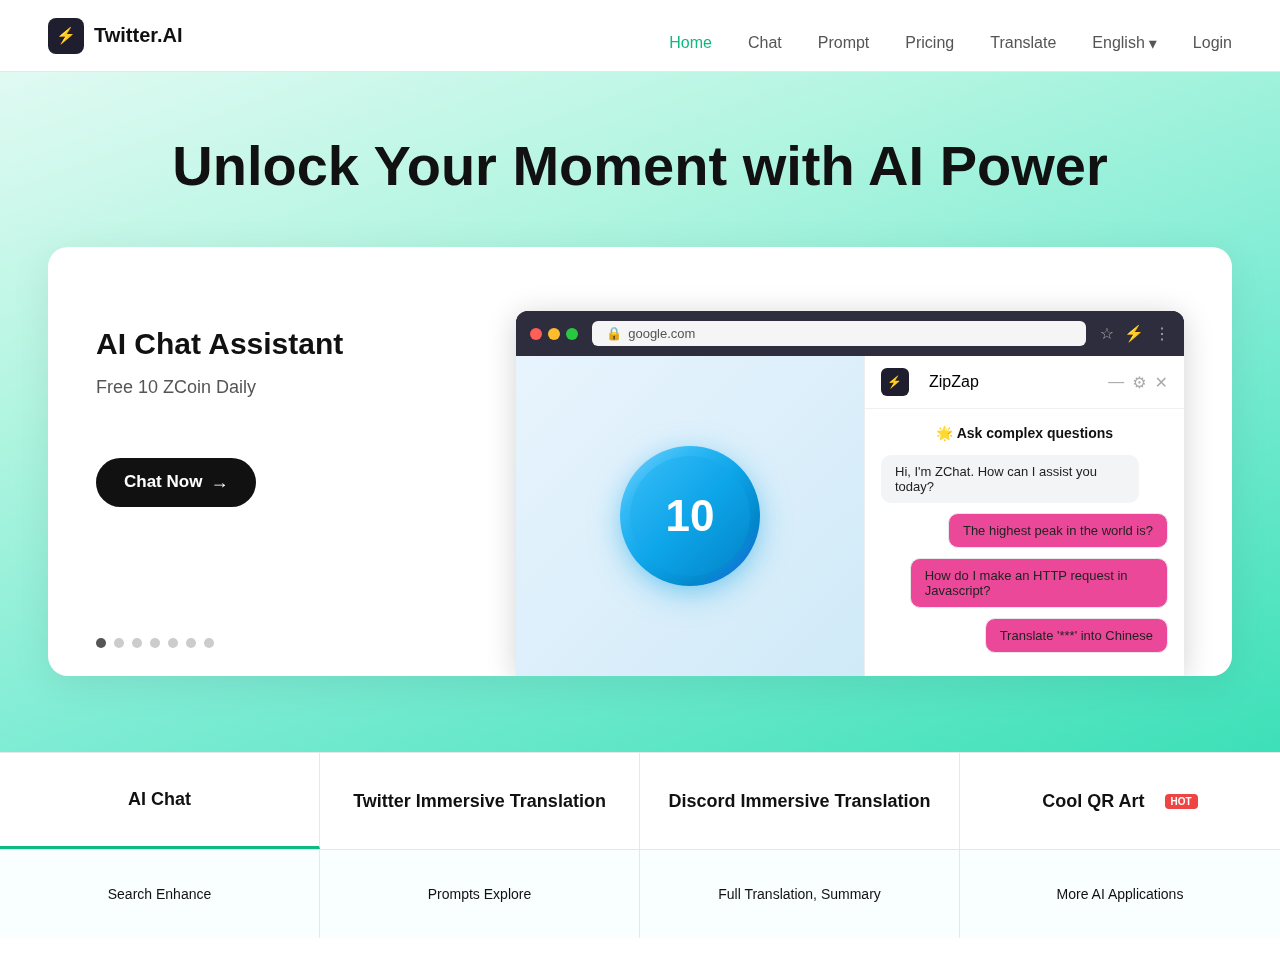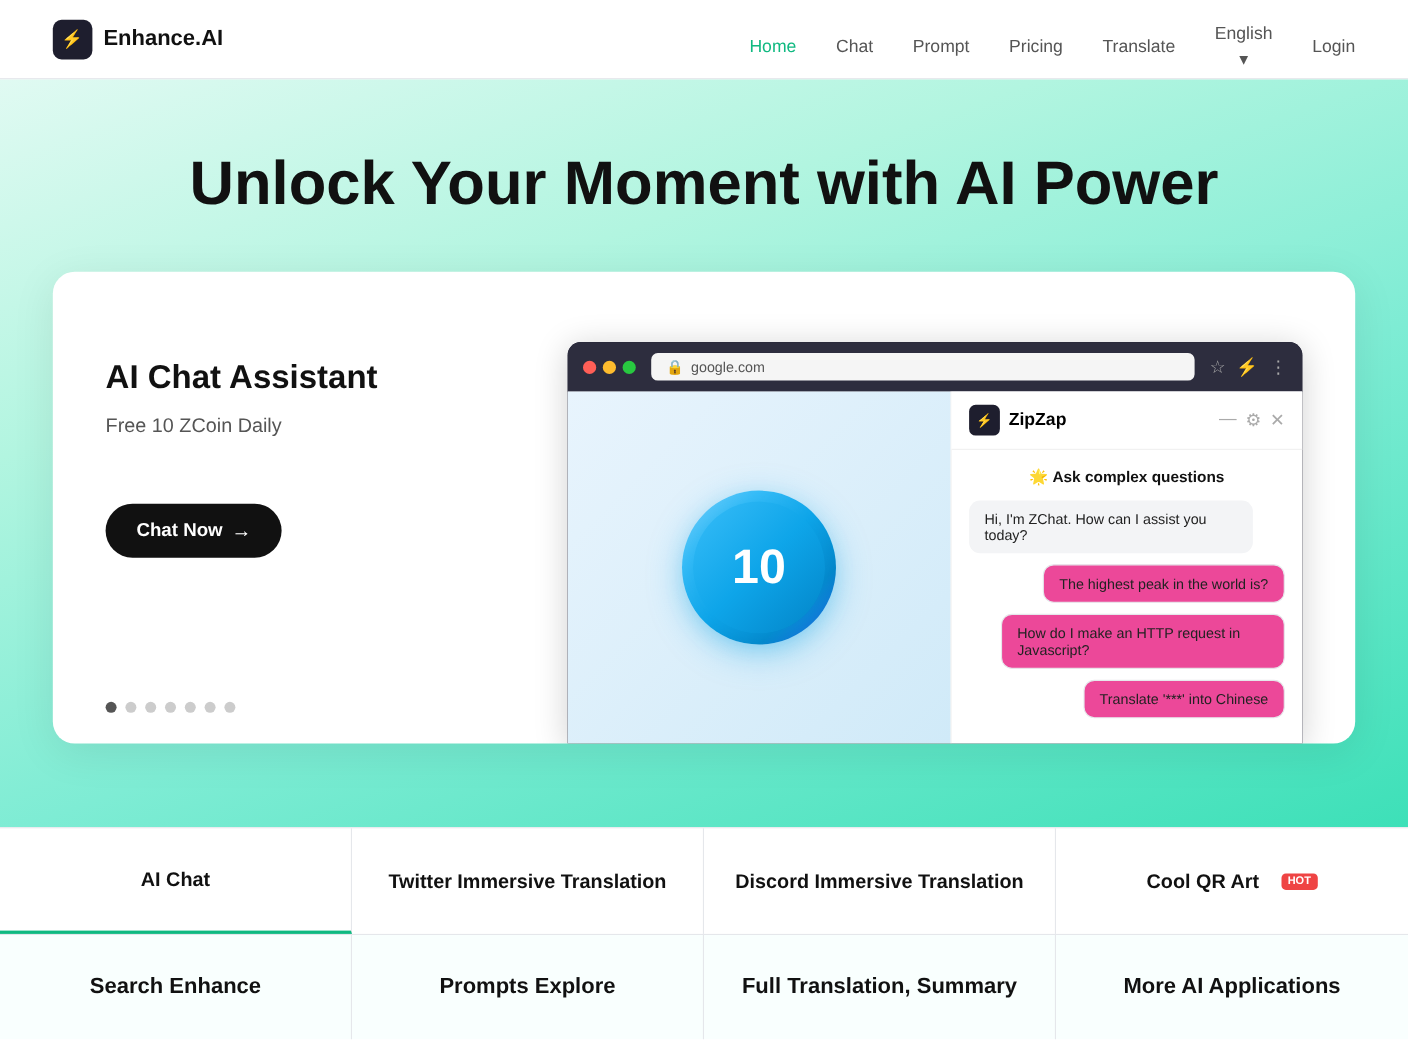--- a/index.html
+++ b/index.html
@@ -20,21 +20,21 @@
     }
     .nav-logo-text { font-size: 20px; font-weight: 700; color: #111; }
     .nav-links { display: flex; align-items: center; gap: 36px; margin-top: 15px; }
     .nav-link {
       font-size: 16px; color: #555; text-decoration: none; cursor: pointer;
       transition: color .2s;
     }
     .nav-link.active { color: #10b981; font-weight: 500; }
     .nav-lang {
       display: flex; align-items: center; gap: 4px; cursor: pointer;
-      font-size: 16px; color: #555; flex-direction: column;
+      font-size: 16px; color: #555;
     }
     .nav-login {
       font-size: 16px; color: #555; cursor: pointer;
     }
 
     
     .hero {
       background: linear-gradient(160deg, #e0faf2 0%, #b2f5e0 30%, #7eecd4 60%, #3de0b8 100%);
       padding: 60px 48px 0;
       min-height: 680px;
@@ -167,21 +167,21 @@
       padding: 12px 16px;
       display: flex; align-items: center; justify-content: space-between;
       border-bottom: 1px solid #f0f0f0;
     }
     .zp-logo-row { display: flex; align-items: center; gap: 8px; }
     .zp-logo-icon {
       width: 28px; height: 28px; background: #1e1e2e; border-radius: 6px;
       display: flex; align-items: center; justify-content: center;
       color: #fff; font-size: 12px;
     }
-    .zp-logo-name { font-size: 16px; font-weight: 700; }
+    .zp-logo-name { font-size: 16px; font-weight: 400; margin-left: 12px; }
     .zp-header-actions { display: flex; gap: 8px; color: #aaa; font-size: 16px; }
 
     .zp-body { padding: 16px; }
     .zp-section-title {
       font-size: 14px; font-weight: 600; color: #111;
       margin-bottom: 14px; text-align: center;
     }
     .zp-messages { display: flex; flex-direction: column; gap: 10px; }
     .zp-msg {
       background: #f3f4f6;
@@ -228,35 +228,35 @@
     
     .grid-row2 {
       display: grid;
       grid-template-columns: repeat(4, 1fr);
       border-top: 1px solid #e5e7eb;
       background: #f9fffe;
     }
     .grid-cell2 {
       padding: 36px 24px;
       display: flex; align-items: center; justify-content: center;
-      font-size: 20px; font-weight: 700; color: #111;
+      font-size: 14px; font-weight: 400; color: #111;
       text-align: center;
       border-right: 1px solid #e5e7eb;
       cursor: pointer;
       transition: background .15s;
     }
     .grid-cell2:last-child { border-right: none; }
   </style>
 </head>
 <body>
 
 <nav>
   <div class="nav-logo">
     <div class="nav-logo-icon">⚡</div>
-    <span class="nav-logo-text">Enhance.AI</span>
+    <span class="nav-logo-text">Twitter.AI</span>
   </div>
   <div class="nav-links">
     <a class="nav-link active">Home</a>
     <a class="nav-link">Chat</a>
     <a class="nav-link">Prompt</a>
     <a class="nav-link">Pricing</a>
     <a class="nav-link">Translate</a>
     <div class="nav-lang">
       <span>English</span>
       <span>▾</span>

